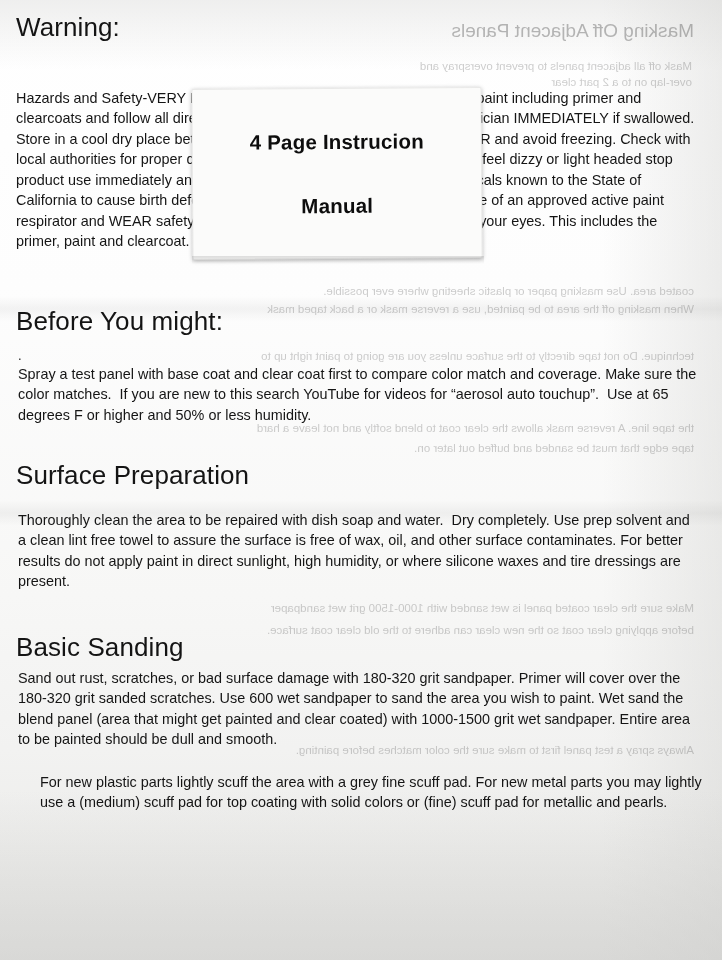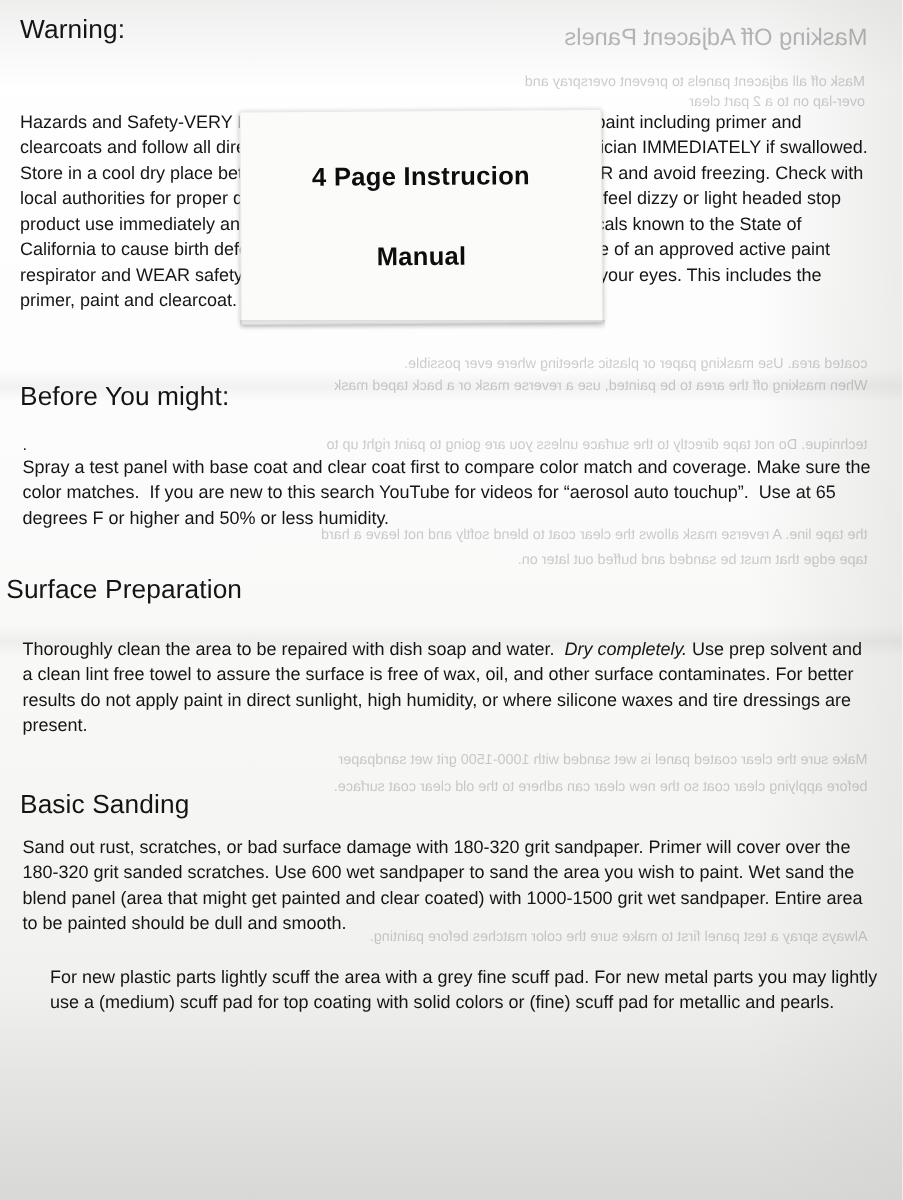--- a/index.html
+++ b/index.html
@@ -67,38 +67,38 @@
   
   .content {
     position: absolute;
     left: 0; top: 0;
     width: 722px;
   }
   h1.section {
     position: absolute;
     margin: 0;
     font-weight: 400;
-    font-size: 21px;
+    font-size: 26px;
     letter-spacing: .1px;
     color: #141414;
   }
   p.body {
     position: absolute;
     margin: 0;
     font-size: 14.4px;
     line-height: 1.42;
     color: #151515;
     white-space: pre-wrap;
   }
   .dot {
     position: absolute;
     font-size: 13px;
     color: #222;
   }
-  .italic { font-style: italic; }
+  .italic { }
 
   
   #sticker {
     position: absolute;
     left: 192px;
     top: 88px;
     width: 290px;
     height: 171px;
     background: #fbfbfa;
     box-shadow: 0 1px 4px rgba(0,0,0,.28), 0 0 0 1px rgba(0,0,0,.07) inset;
@@ -156,21 +156,21 @@
     <h1 class="section" style="left:16px; top:12px;">Warning:</h1>
 
     <p class="body" style="left:16px; top:88px; width:686px;">Hazards and Safety-VERY IMPORTANT. Read all labels on all touch-up paint including primer and clearcoats and follow all directions. Keep away from children. Call a physician IMMEDIATELY if swallowed. Store in a cool dry place between 40F and 120F. DO NOT STORE IN CAR and avoid freezing. Check with local authorities for proper disposal. Use with adequate ventilation. If you feel dizzy or light headed stop product use immediately and call physician. This product contains chemicals known to the State of California to cause birth defects, cancer and other reproductive harm. Use of an approved active paint respirator and WEAR safety goggles when applying any paint product to your eyes. This includes the primer, paint and clearcoat.</p>
 
     <h1 class="section" style="left:16px; top:306px;">Before You might:</h1>
 
     <span class="dot" style="left:18px; top:348px;">.</span>
 
     <p class="body" style="left:18px; top:364px; width:680px;">Spray a test panel with base coat and clear coat first to compare color match and coverage. Make sure the color matches.  If you are new to this search YouTube for videos for “aerosol auto touchup”.  Use at 65 degrees F or higher and 50% or less humidity.</p>
 
-    <h1 class="section" style="left:5px; top:460px;">Surface Preparation</h1>
+    <h1 class="section" style="left:16px; top:460px;">Surface Preparation</h1>
 
     <p class="body" style="left:18px; top:510px; width:678px;"><span>Thoroughly clean the area to be repaired with dish soap and water.  </span><span class="italic">Dry completely.</span><span> Use prep solvent and a clean lint free towel to assure the surface is free of wax, oil, and other surface contaminates. For better results do not apply paint in direct sunlight, high humidity, or where silicone waxes and tire dressings are present.</span></p>
 
     <h1 class="section" style="left:16px; top:632px;">Basic Sanding</h1>
 
     <p class="body" style="left:18px; top:668px; width:678px;">Sand out rust, scratches, or bad surface damage with 180-320 grit sandpaper. Primer will cover over the 180-320 grit sanded scratches. Use 600 wet sandpaper to sand the area you wish to paint. Wet sand the blend panel (area that might get painted and clear coated) with 1000-1500 grit wet sandpaper. Entire area to be painted should be dull and smooth.</p>
 
     <p class="body" style="left:40px; top:772px; width:666px;">For new plastic parts lightly scuff the area with a grey fine scuff pad. For new metal parts you may lightly use a (medium) scuff pad for top coating with solid colors or (fine) scuff pad for metallic and pearls.</p>
   </div>
 

